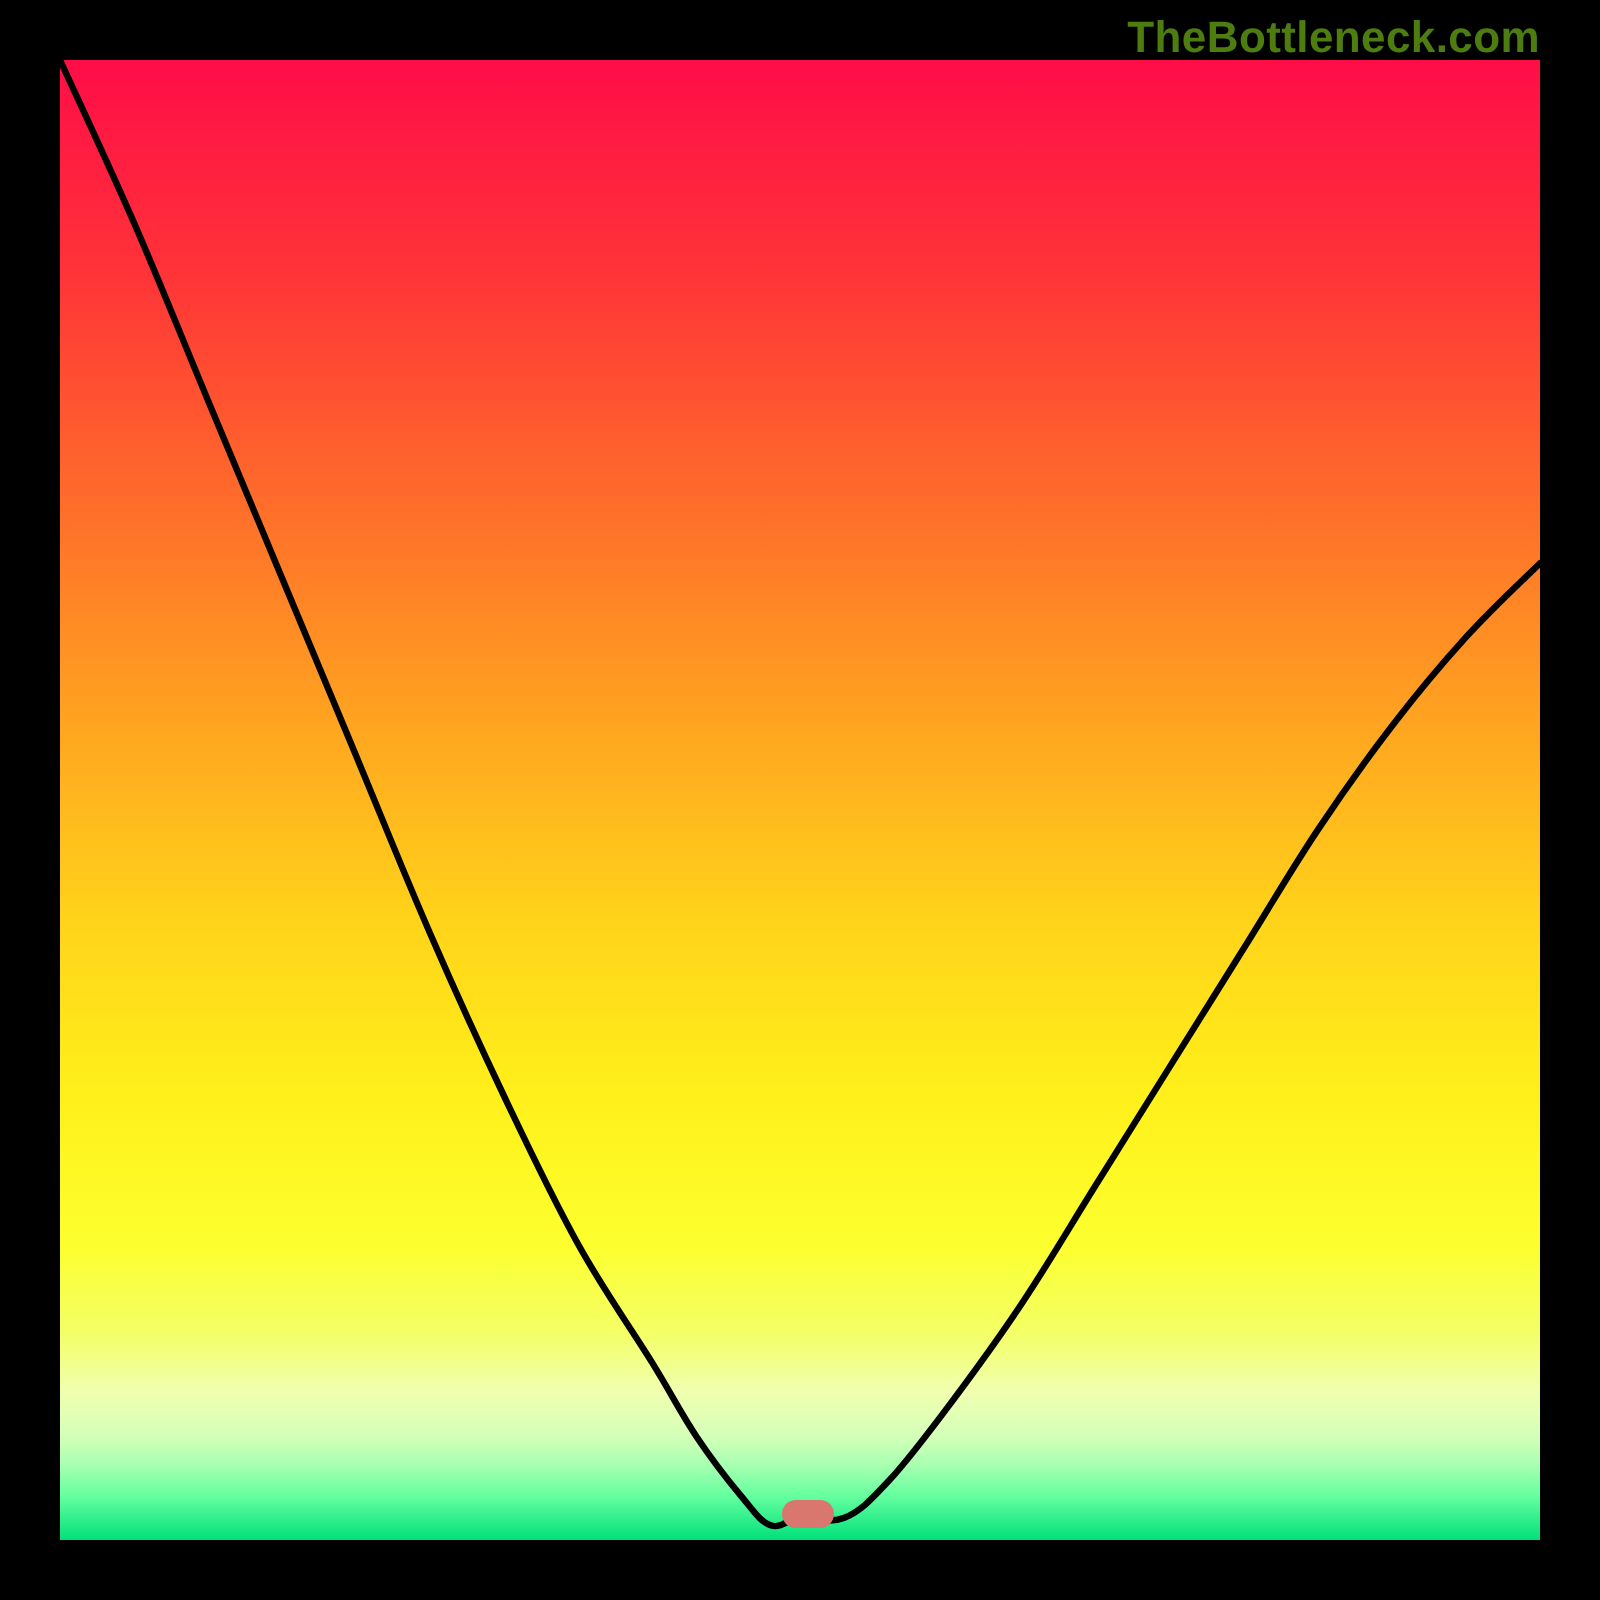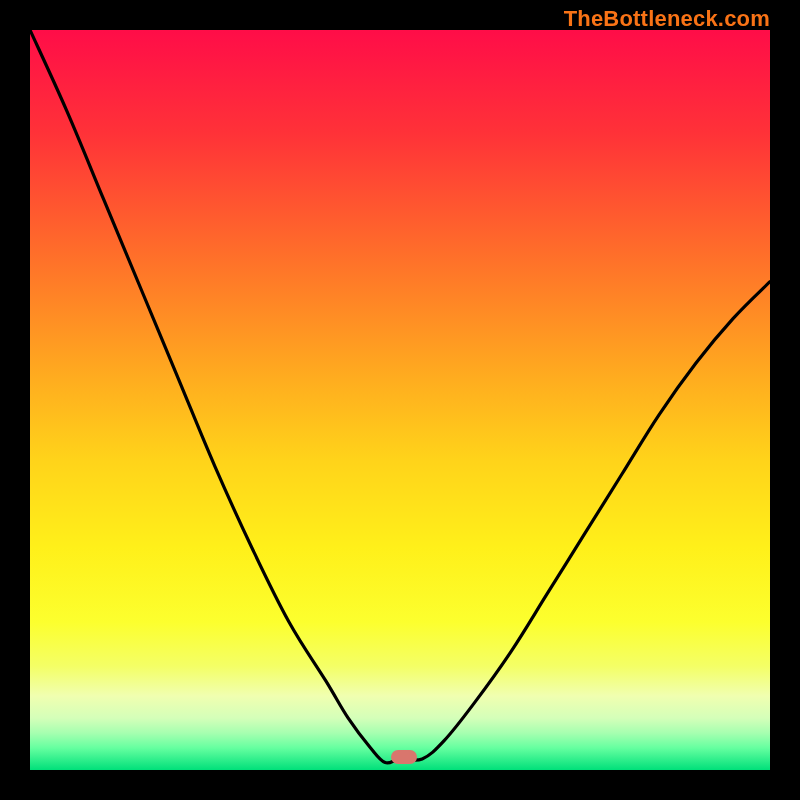--- a/index.html
+++ b/index.html
@@ -32,21 +32,21 @@
     width: 100%;
     height: 100%;
     
   }
   .attribution {
     position: absolute;
     top: 6px;
     right: 30px;
     font-size: 22px;
     font-weight: 600;
-    color: #f97316;
+    color: #4d7c0f;
     letter-spacing: 0.2px;
   }
   svg.curve {
     position: absolute;
     left: 0;
     top: 0;
     width: 100%;
     height: 100%;
   }
   .marker {

